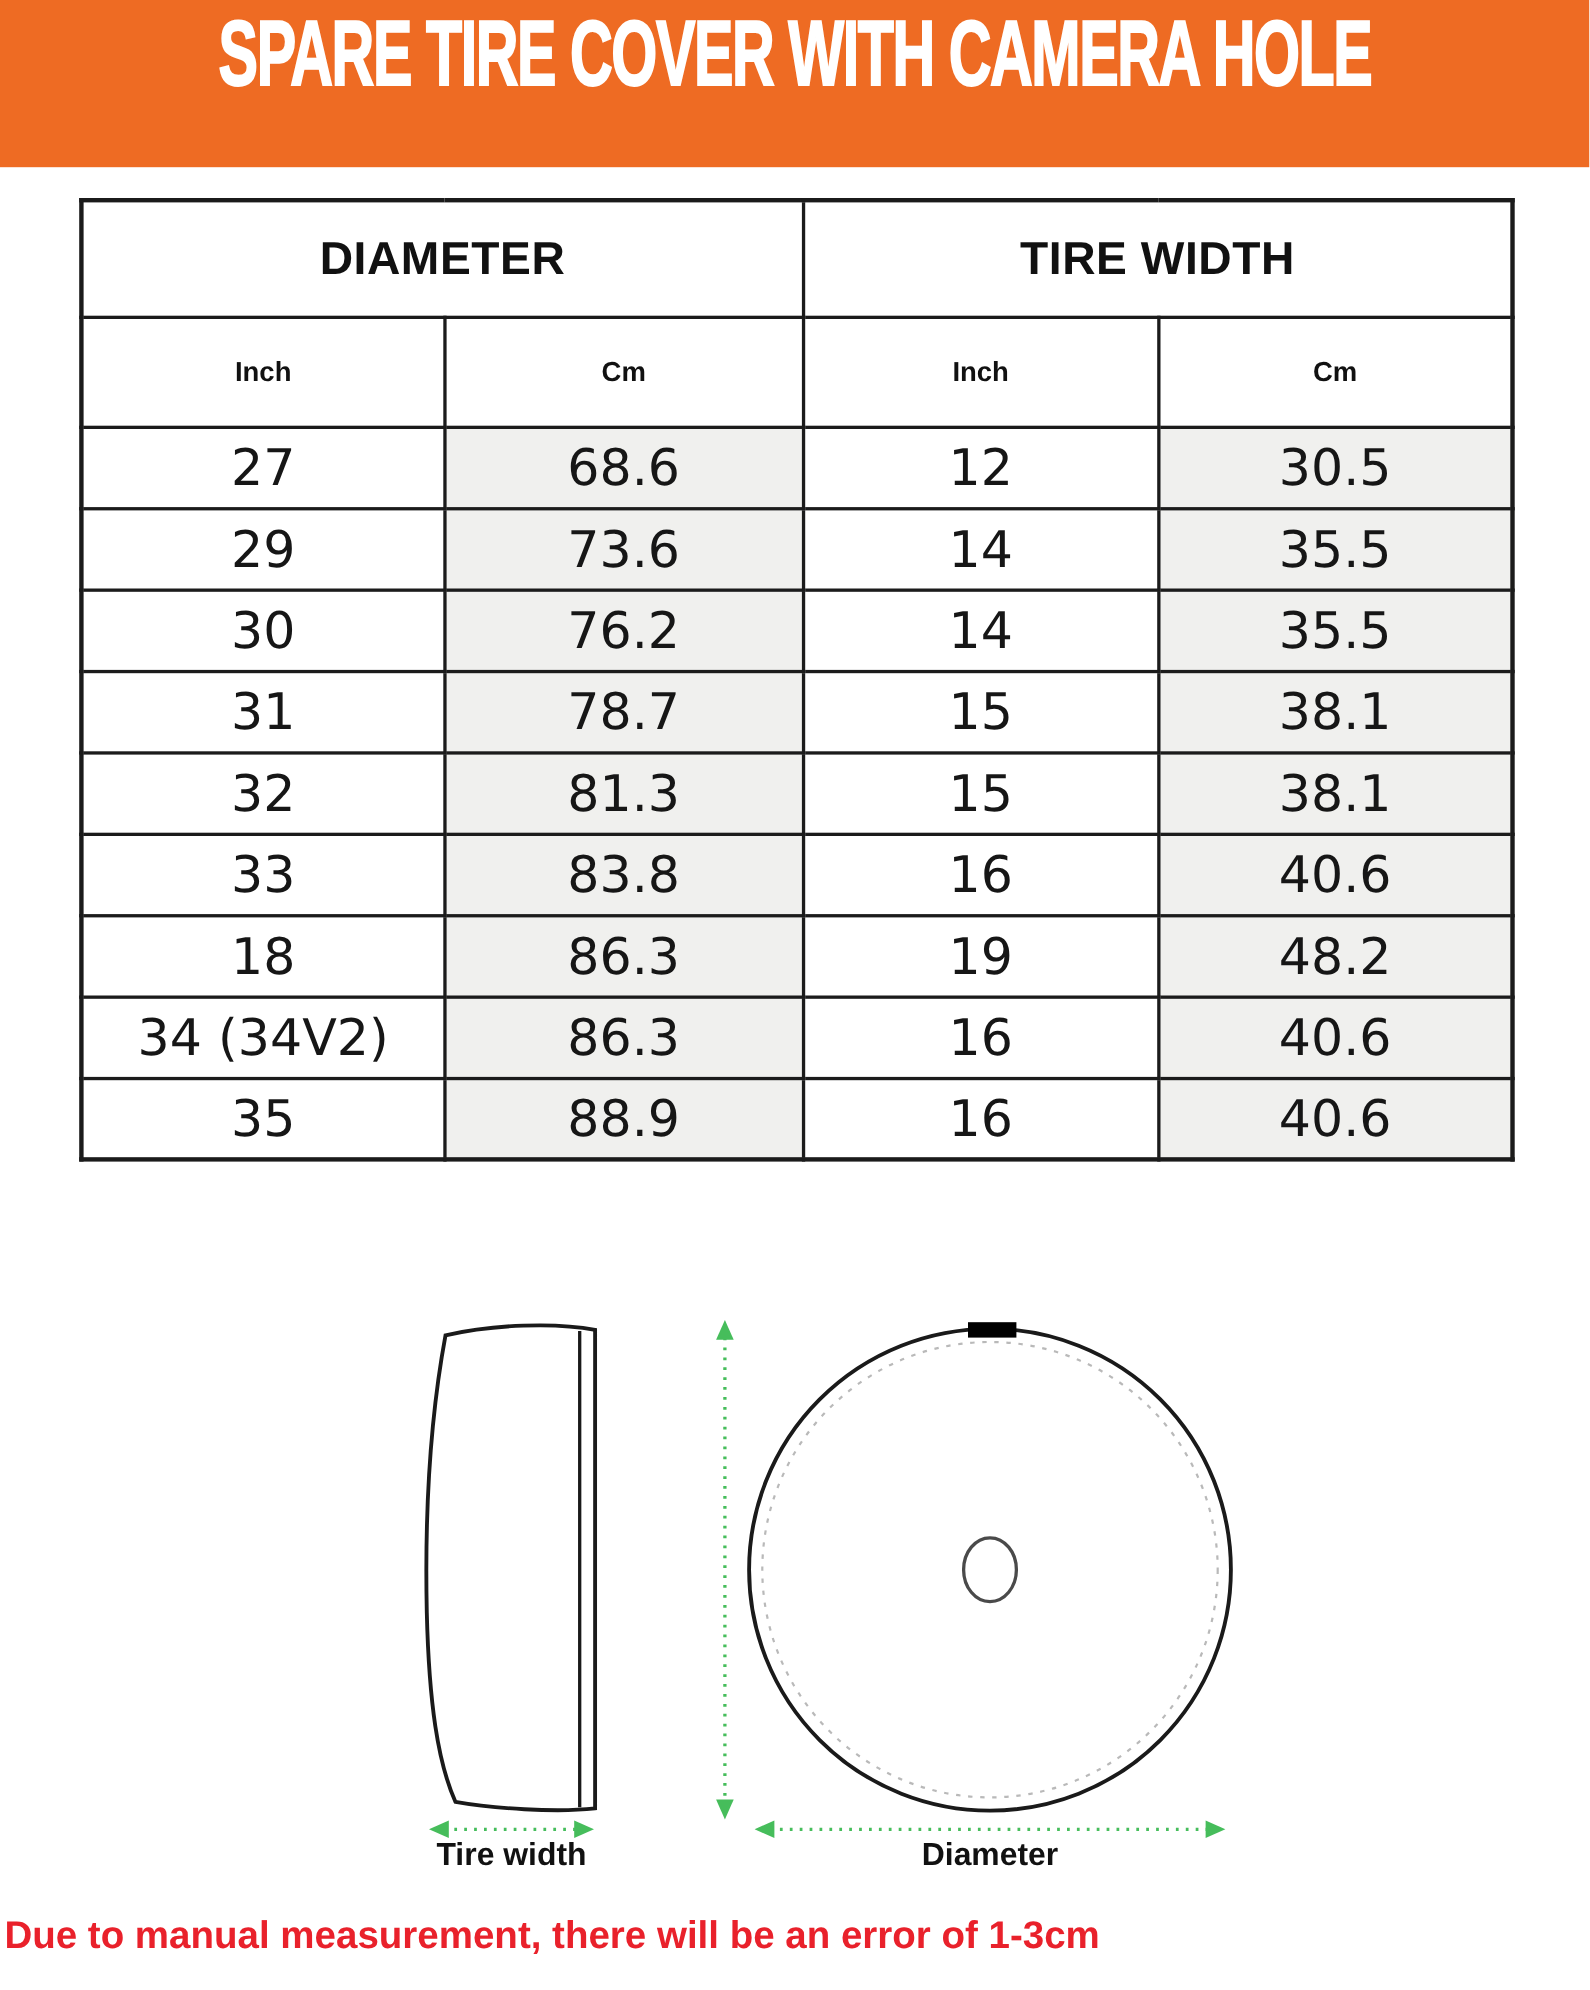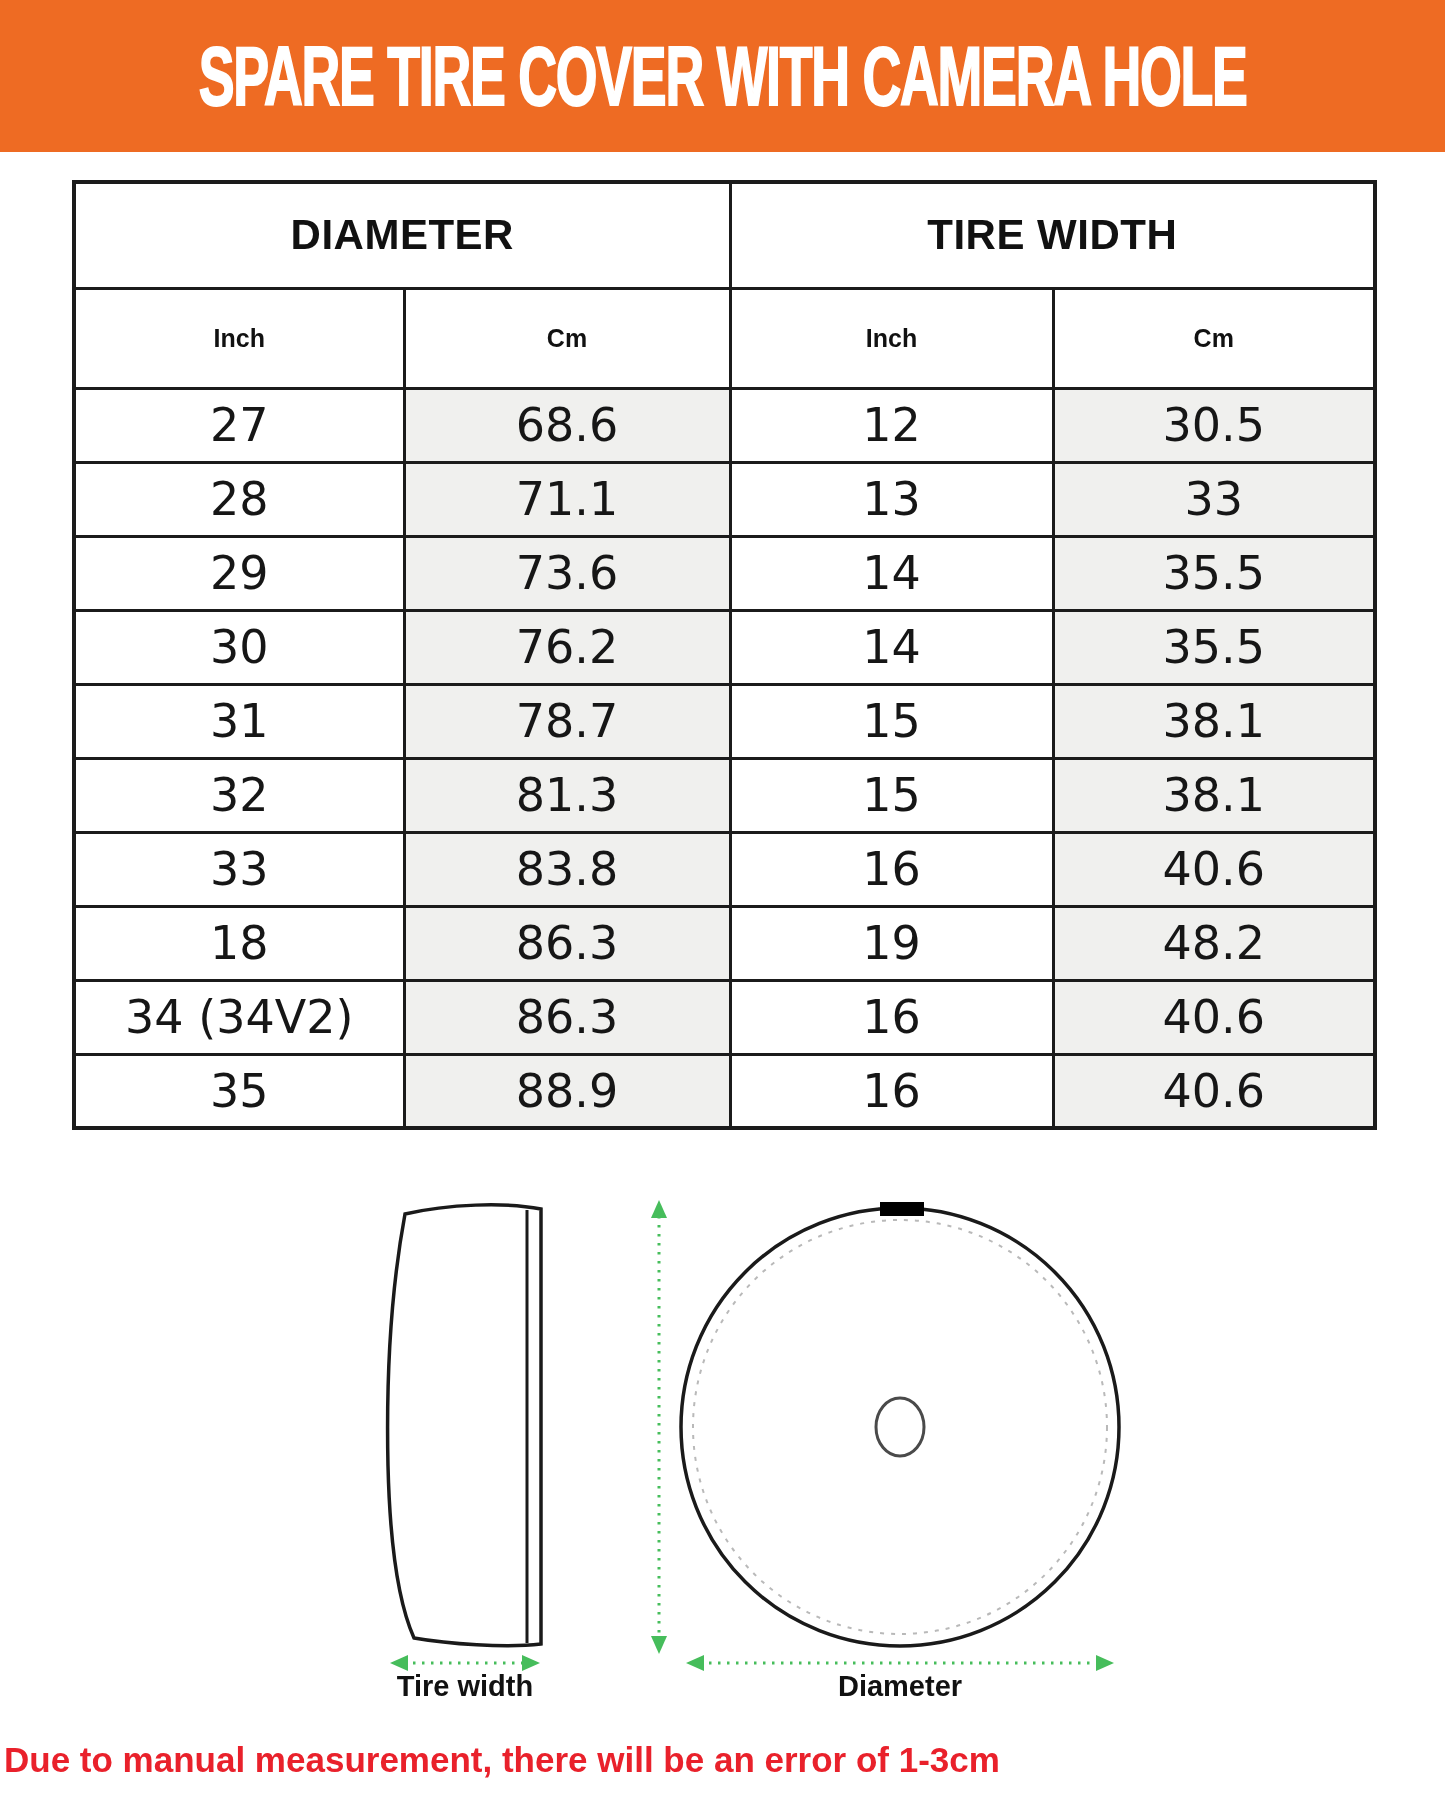--- a/index.html
+++ b/index.html
@@ -17,21 +17,21 @@
     position:relative;
     background:#ffffff;
     font-family:"Liberation Sans", sans-serif;
     overflow:hidden;
   }
 
   
   .banner{
     position:absolute;left:0;top:0;width:1445px;height:152px;
     background:var(--banner-bg);
-    display:flex;align-items:center;justify-content:center;
+    display:flex;justify-content:center;
   }
   .banner-title{
     display:inline-block;
     color:var(--banner-fg);
     font-size:84px;
     font-weight:700;
     letter-spacing:-2px;
     white-space:nowrap;
     transform:scaleX(0.64);
     transform-origin:center;
@@ -112,26 +112,20 @@
     <th class="sub">Inch</th>
     <th class="sub cm">Cm</th>
   </tr>
   <tr>
     <td>27</td>
     <td class="cm">68.6</td>
     <td>12</td>
     <td class="cm">30.5</td>
   </tr>
   <tr>
-    <td>28</td>
-    <td class="cm">71.1</td>
-    <td>13</td>
-    <td class="cm">33</td>
-  </tr>
-  <tr>
     <td>29</td>
     <td class="cm">73.6</td>
     <td>14</td>
     <td class="cm">35.5</td>
   </tr>
   <tr>
     <td>30</td>
     <td class="cm">76.2</td>
     <td>14</td>
     <td class="cm">35.5</td>

